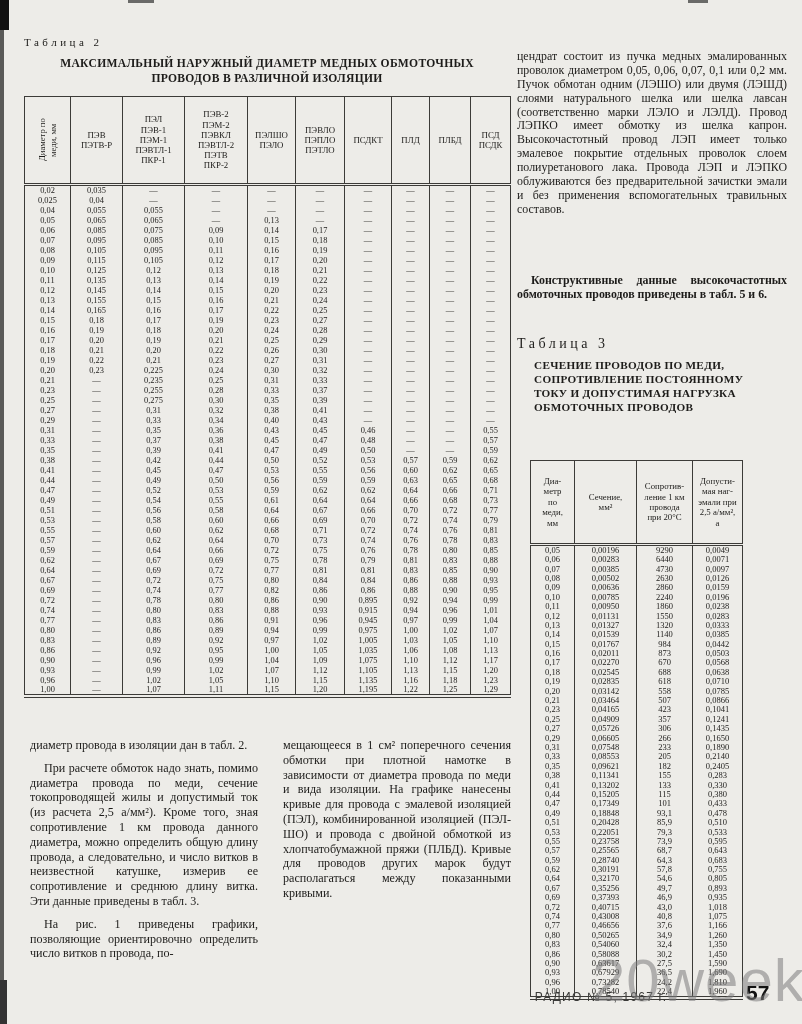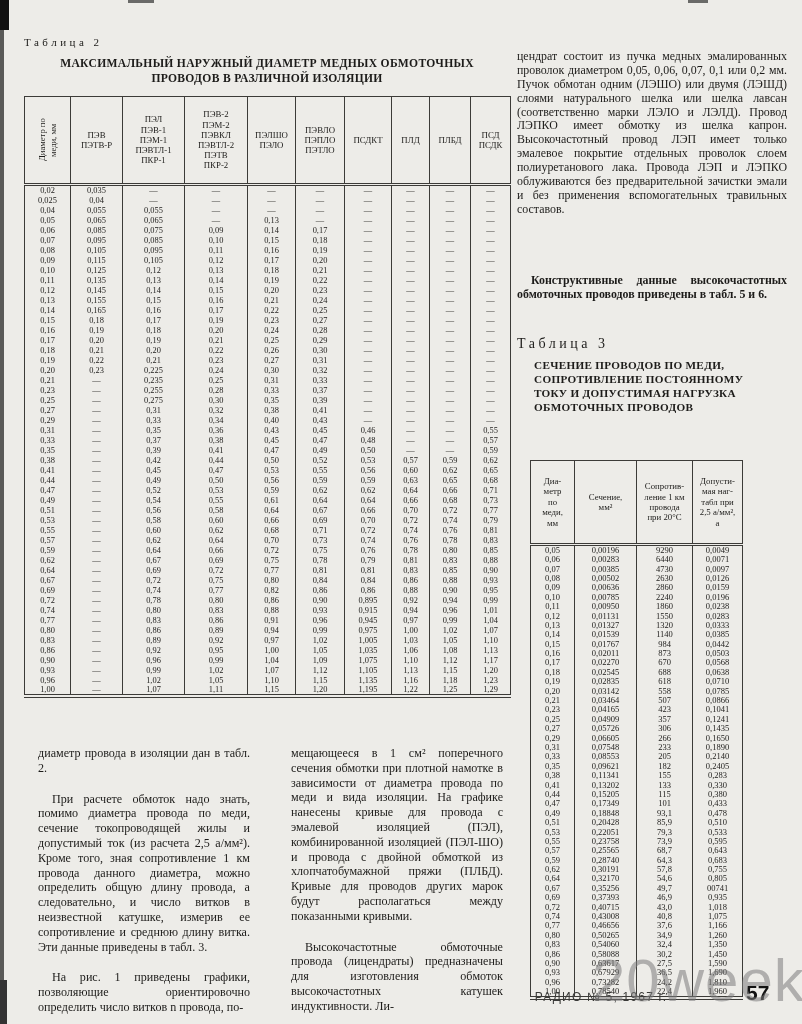--- a/index.html
+++ b/index.html
@@ -58,21 +58,21 @@
   #t3 thead th{vertical-align:middle;font-weight:normal;font-size:8.8px;line-height:10.4px;
       border-bottom:3px double #3c3b38;}
   #t3 tbody tr{height:9.4px;}
   #t3 tbody td{font-size:8.5px;line-height:9px;}
   #t3 col.d1{width:44px}#t3 col.d2{width:62px}#t3 col.d3{width:56px}#t3 col.d4{width:50px}
 
   
   .bl{position:absolute;top:730px;width:244px;font-size:12.1px;line-height:14.8px;
       text-align:justify;}
   .bl1{left:22px;} .bl2{left:275px;}
-  .bl p{margin:16px;}
+  .bl p{margin:8px;}
   .bl p.ind{text-indent:14px;}
 
   
   .footer-journal{position:absolute;left:470px;top:990px;width:262px;text-align:center;
     font-family:"Liberation Sans", sans-serif;font-weight:normal;
     font-size:12px;letter-spacing:1.2px;color:#3a3a38;}
   .page-num{position:absolute;left:746px;top:981px;
     font-family:"Liberation Sans", sans-serif;font-weight:bold;font-size:21px;color:#121212;}
   .watermark{position:absolute;left:592px;top:946px;
     font-family:"Liberation Sans", sans-serif;font-size:60px;font-weight:400;
@@ -831,21 +831,21 @@
             <div>Сопротив-</div>
             <div>ление 1 км</div>
             <div>провода</div>
             <div>при 20°С</div>
           </div>
         </th>
         <th>
           <div>
             <div>Допусти-</div>
             <div>мая наг-</div>
-            <div>табл при</div>
+            <div>эмали при</div>
             <div>2,5 а/мм²,</div>
             <div>а</div>
           </div>
         </th>
       </tr>
     </thead>
   <tbody>
       <tr>
         <td>0,05</td>
         <td>0,00196</td>
@@ -1059,21 +1059,21 @@
       <tr>
         <td>0,64</td>
         <td>0,32170</td>
         <td>54,6</td>
         <td>0,805</td>
       </tr>
       <tr>
         <td>0,67</td>
         <td>0,35256</td>
         <td>49,7</td>
-        <td>00741</td>
+        <td>0,893</td>
       </tr>
       <tr>
         <td>0,69</td>
         <td>0,37393</td>
         <td>46,9</td>
         <td>0,935</td>
       </tr>
       <tr>
         <td>0,72</td>
         <td>0,40715</td>
@@ -1137,18 +1137,17 @@
     </tbody>
 </table>
 
 <div class="bl bl1">
   <p>диаметр провода в изоляции дан в табл. 2.</p>
   <p class="ind">При расчете обмоток надо знать, помимо диаметра провода по меди, сечение токопроводящей жилы и допустимый ток (из расчета 2,5 а/мм²). Кроме того, зная сопротивление 1 км провода данного диаметра, можно определить общую длину провода, а следовательно, и число витков в неизвестной катушке, измерив ее сопротивление и среднюю длину витка. Эти данные приведены в табл. 3.</p>
   <p class="ind">На рис. 1 приведены графики, позволяющие ориентировочно определить число витков n провода, по-</p>
 </div>
 <div class="bl bl2">
   <p>мещающееся в 1 см² поперечного сечения обмотки при плотной намотке в зависимости от диаметра провода по меди и вида изоляции. На графике нанесены кривые для провода с эмалевой изоляцией (ПЭЛ), комбинированной изоляцией (ПЭЛ-ШО) и провода с двойной обмоткой из хлопчатобумажной пряжи (ПЛБД). Кривые для проводов других марок будут располагаться между показанными кривыми.</p>
-  <p class="ind">Высокочастотные обмоточные провода (лицендраты) предназначены для изготовления обмоток высокочастотных катушек индуктивности. Ли-</p>
 </div>
 
 <div class="footer-journal">РАДИО № 5, 1967 г.</div>
 <div class="page-num">57</div>
 <div class="watermark">20week</div>
 
 </body></html>

